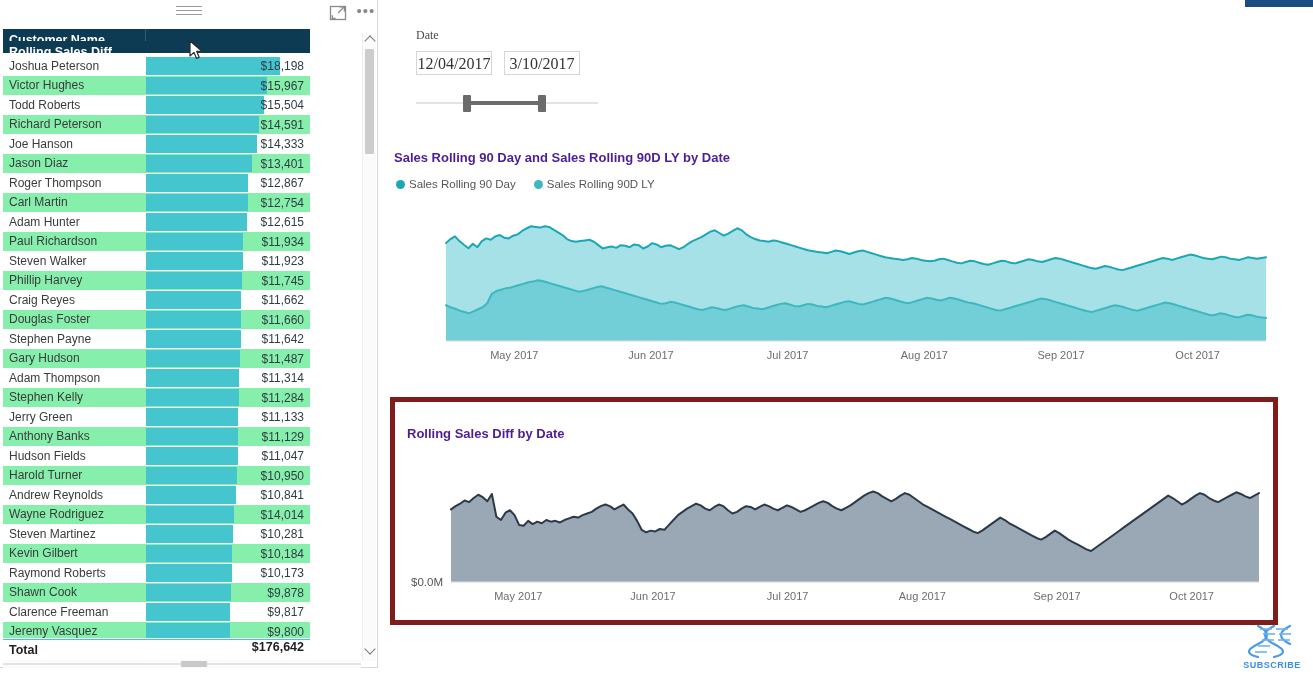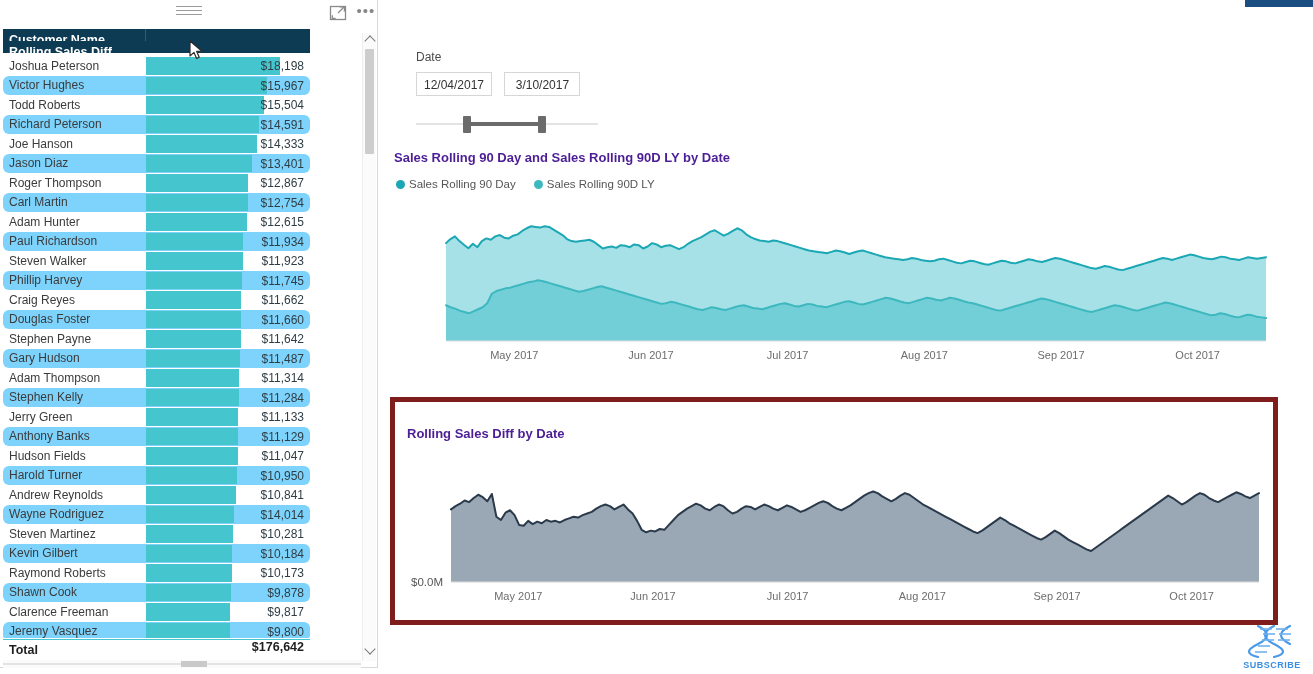--- a/index.html
+++ b/index.html
@@ -111,21 +111,21 @@
   }
   .trow {
     position: relative;
     height: 19.5px;
     display: flex;
     align-items: center;
     font-size: 12px;
     color: #3b3b3b;
     cursor: pointer;
   }
-  .trow.alt { background: #7dd3fc; border-radius: 6px; }
+  .trow.alt { background: #86efac; }
   .cell-name {
     width: 143px;
     padding-left: 6px;
     box-sizing: border-box;
     white-space: nowrap;
     overflow: hidden;
   }
   .cell-val {
     position: relative;
     width: 164px;
@@ -223,37 +223,38 @@
     top: 40px;
     width: 16px;
     height: 22px;
     pointer-events: none;
   }
 
   
   #slicer {
     position: absolute;
     left: 416px;
-    top: 50px;
+    top: 28px;
     width: 200px;
     height: 80px;
+    font-family: Liberation Serif, serif;
   }
   #slicer-label {
     font-size: 12px;
     color: #4a4a4a;
     margin-bottom: 8px;
   }
   .date-box {
     display: inline-block;
     width: 76px;
     height: 24px;
     line-height: 24px;
     border: 1px solid #d6d6d6;
     background: #ffffff;
-    font-size: 12px;
+    font-size: 16px;
     color: #333;
     text-align: center;
     box-sizing: border-box;
     cursor: text;
   }
   #date-end { margin-left: 8px; }
   #slider-wrap {
     position: relative;
     margin-top: 20px;
     width: 182px;

